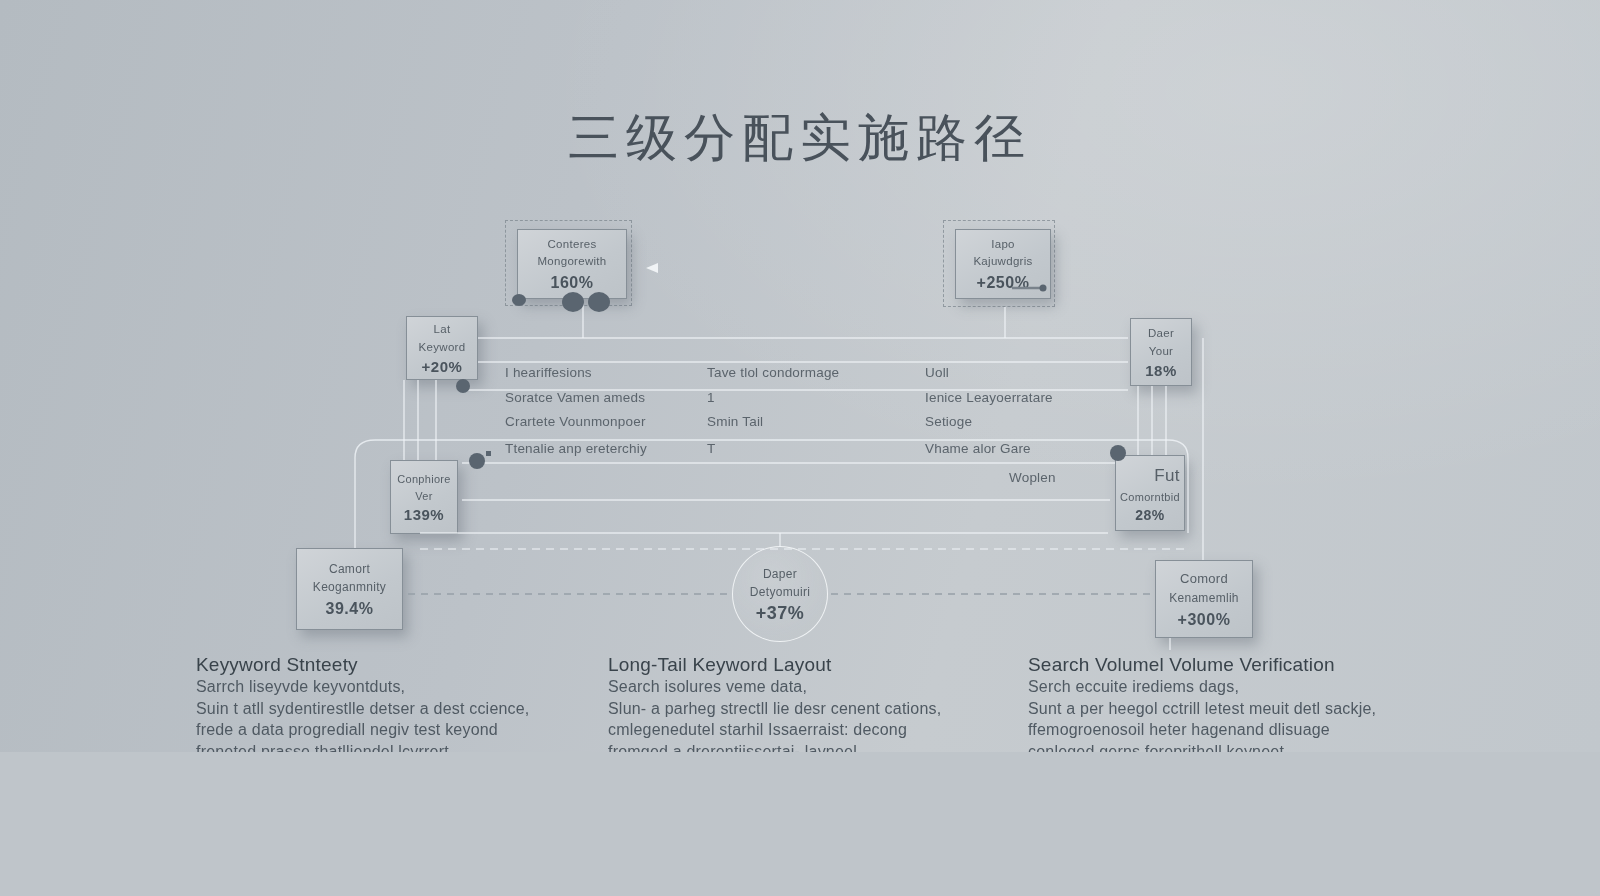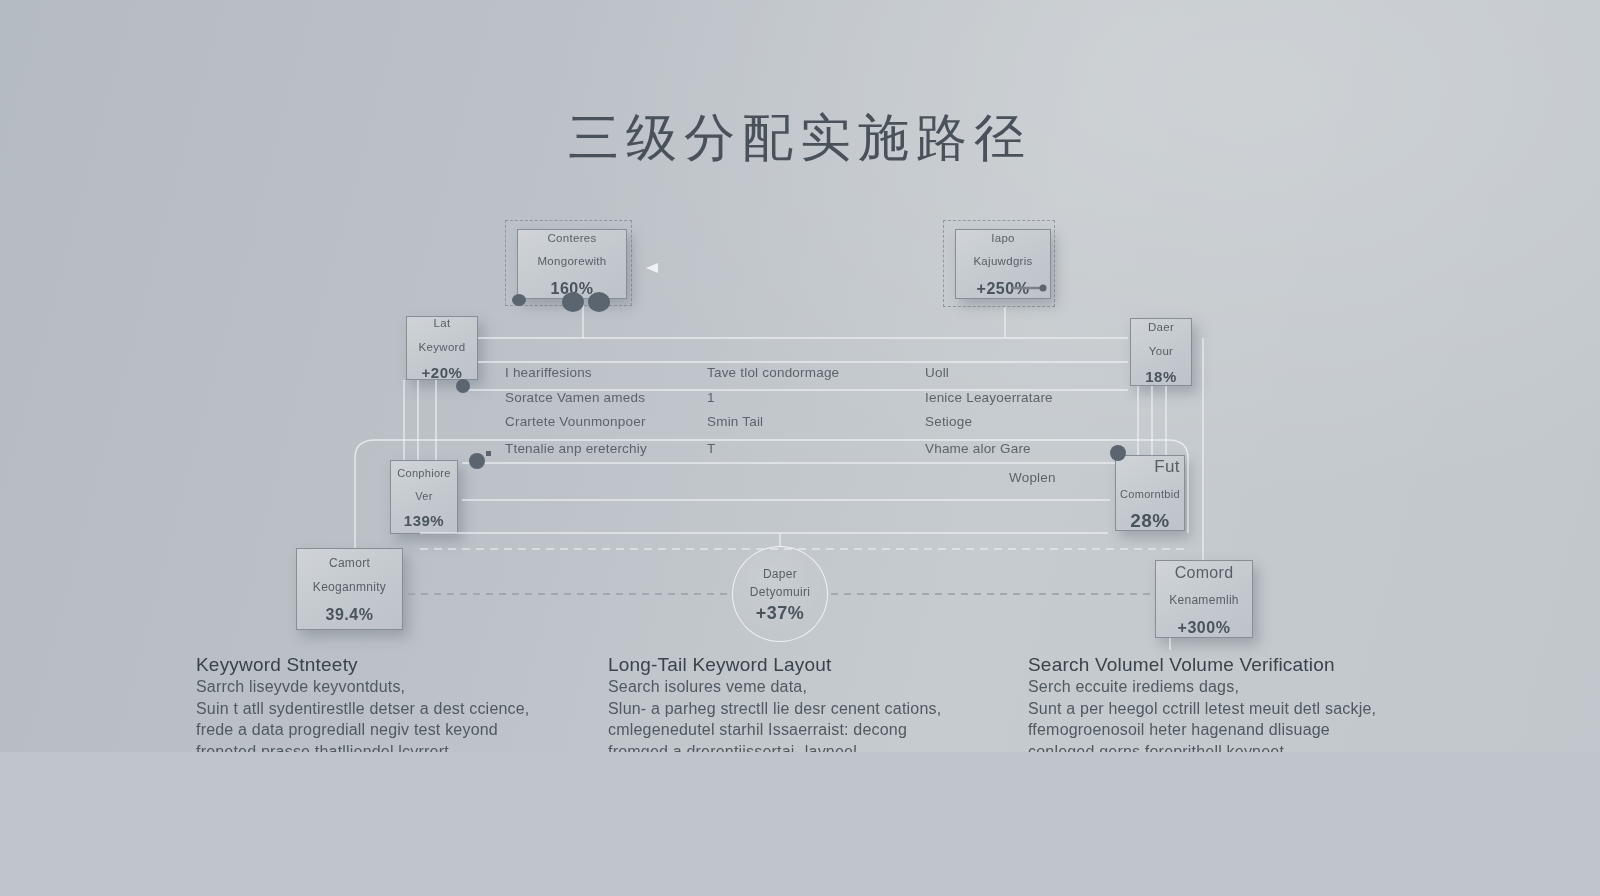--- a/index.html
+++ b/index.html
@@ -25,21 +25,20 @@
     position:absolute; z-index:2;
     border:1px dashed rgba(122,132,140,0.7);
   }
   .nbox {
     position:absolute; z-index:3;
     display:flex; flex-direction:column; align-items:center; justify-content:center;
     background:linear-gradient(150deg,#d0d4d8 0%,#c2c8cd 60%,#bdc3c8 100%);
     border:1.5px solid #868f97;
     box-shadow:5px 7px 12px rgba(96,106,116,0.38);
     text-align:center;
-    gap:6px;
   }
   .nl { font-size:11.5px; line-height:1.5; color:#565f67; letter-spacing:0.3px; }
   .nv { font-size:16px; font-weight:700; color:#4a545d; margin-top:4px; letter-spacing:0.5px; }
   .circle {
     position:absolute; z-index:3; border-radius:50%;
     border:1.5px solid rgba(248,250,251,0.85);
     background:radial-gradient(circle at 40% 32%, rgba(255,255,255,0.12), rgba(186,193,199,0.04) 70%);
     display:flex; flex-direction:column; align-items:center; justify-content:center;
     text-align:center;
   }
@@ -135,37 +134,37 @@
 
   <div class="nbox" style="left:390px;top:460px;width:68px;height:74px;">
     <div class="nl" style="font-size:11px;">Conphiore</div>
     <div class="nl" style="font-size:11px;">Ver</div>
     <div class="nv" style="font-size:15px;margin-top:2px;">139%</div>
   </div>
 
   <div class="nbox" style="left:1115px;top:455px;width:70px;height:76px;">
     <div class="nl" style="font-size:17px;padding-left:34px;">Fut</div>
     <div class="nl" style="font-size:11px;">Comorntbid</div>
-    <div class="nv" style="font-size:19px;margin-top:2px;">28%</div>
+    <div class="nv" style="font-size:14px;margin-top:2px;">28%</div>
   </div>
 
   <div class="nbox" style="left:296px;top:548px;width:107px;height:82px;">
     <div class="nl" style="font-size:12px;">Camort</div>
     <div class="nl" style="font-size:12px;">Keoganmnity</div>
     <div class="nv">39.4%</div>
   </div>
 
   <div class="circle" style="left:732px;top:546px;width:96px;height:96px;">
     <div class="nl" style="font-size:12px;">Daper</div>
     <div class="nl" style="font-size:12px;">Detyomuiri</div>
     <div class="nv" style="font-size:18px;margin-top:2px;">+37%</div>
   </div>
 
   <div class="nbox" style="left:1155px;top:560px;width:98px;height:78px;">
-    <div class="nl" style="font-size:16px;">Comord</div>
+    <div class="nl" style="font-size:13px;">Comord</div>
     <div class="nl" style="font-size:12px;">Kenamemlih</div>
     <div class="nv">+300%</div>
   </div>
 
   <div class="trow" style="top:365px;">
     <span class="tc1">I heariffesions</span>
     <span class="tc2">Tave tlol condormage</span>
     <span class="tc3">Uoll</span>
   </div>
   <div class="trow" style="top:390px;">

